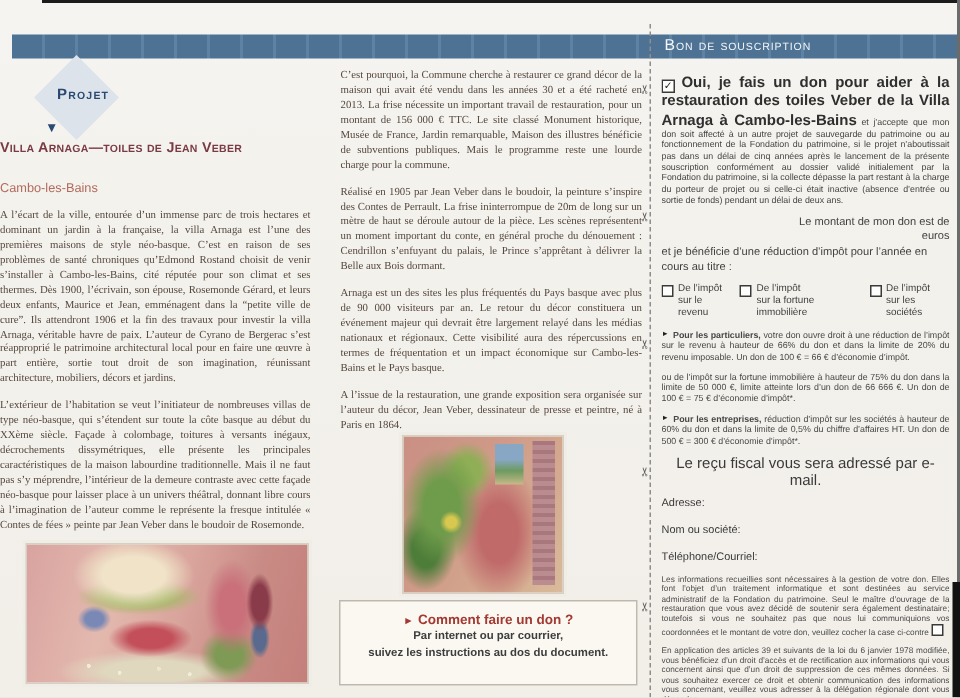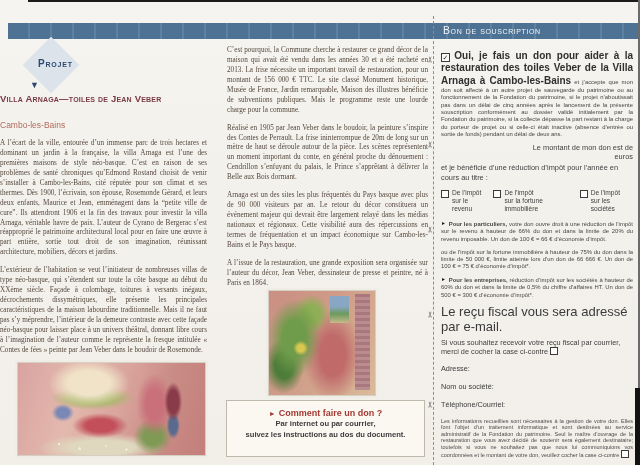--- a/index.html
+++ b/index.html
@@ -67,21 +67,21 @@
   .optin .lead{font-size:10px;font-weight:700;color:#2f2f2f;}
   .amount-row{display:flex;align-items:flex-end;font-size:7.4px;margin-bottom:2px;flex-direction:column;}
   .amount-blank{flex:1;height:8px;margin:0 4px;}
   .amount-l2{font-size:7.4px;line-height:1.3;margin-bottom:6px;}
   .tax-row{display:flex;gap:6px;margin-bottom:7px;}
   .tax-opt{display:flex;gap:3px;font-size:6.6px;line-height:1.25;}
   .tax-opt .cb{flex:none;margin-top:1px;}
   .note{font-size:5.9px;line-height:1.22;text-align:justify;color:#474747;margin-bottom:3px;}
   .note .lead{font-weight:700;}
   .note .bullet{font-size:5px;vertical-align:1px;margin-right:1px;color:#222;}
-  .receipt-center{font-size:13px;margin:5px 0 4px 0;color:#3a3a3a;}
+  .receipt-center{font-size:10px;text-align:center;margin:5px 0 4px 0;color:#3a3a3a;}
   .receipt-mail{font-size:7.3px;line-height:1.3;margin-bottom:7px;}
   .field-label{font-size:7.3px;margin-bottom:9px;color:#3a3a3a;}
   .legal{font-size:5.5px;line-height:1.18;text-align:justify;color:#4c4c4c;margin-bottom:4px;}
 </style>
 </head>
 <body>
 
 <div id="page">
 
   <div class="scan-top"></div>
@@ -165,24 +165,20 @@
       <span>votre don ouvre droit à une réduction de l’impôt sur le revenu à hauteur de 66% du don et dans la limite de 20% du revenu imposable. Un don de 100 € = 66 € d’économie d’impôt.</span>
     </p>
     <p class="note">ou de l’impôt sur la fortune immobilière à hauteur de 75% du don dans la limite de 50 000 €, limite atteinte lors d’un don de 66 666 €. Un don de 100 € = 75 € d’économie d’impôt*.</p>
     <p class="note">
       <span class="bullet">►</span>
       <span class="lead">Pour les entreprises,</span>
       <span>réduction d’impôt sur les sociétés à hauteur de 60% du don et dans la limite de 0,5% du chiffre d’affaires HT. Un don de 500 € = 300 € d’économie d’impôt*.</span>
     </p>
 
     <div class="receipt-center">Le reçu fiscal vous sera adressé par e-mail.</div>
-    <div class="receipt-mail">
-      <span>Si vous souhaitez recevoir votre reçu fiscal par courrier, merci de cocher la case ci-contre</span>
-      <span class="cb cb-sm"></span>
-    </div>
 
     <div class="field-label">Adresse:</div>
     <div class="field-label">Nom ou société:</div>
     <div class="field-label">Téléphone/Courriel:</div>
 
     <p class="legal">
       <span>Les informations recueillies sont nécessaires à la gestion de votre don. Elles font l’objet d’un traitement informatique et sont destinées au service administratif de la Fondation du patrimoine. Seul le maître d’ouvrage de la restauration que vous avez décidé de soutenir sera également destinataire; toutefois si vous ne souhaitez pas que nous lui communiquions vos coordonnées et le montant de votre don, veuillez cocher la case ci-contre</span>
       <span class="cb cb-sm"></span>
     </p>
     <p class="legal">En application des articles 39 et suivants de la loi du 6 janvier 1978 modifiée, vous bénéficiez d’un droit d’accès et de rectification aux informations qui vous concernent ainsi que d’un droit de suppression de ces mêmes données. Si vous souhaitez exercer ce droit et obtenir communication des informations vous concernant, veuillez vous adresser à la délégation régionale dont vous dépendez.</p>

